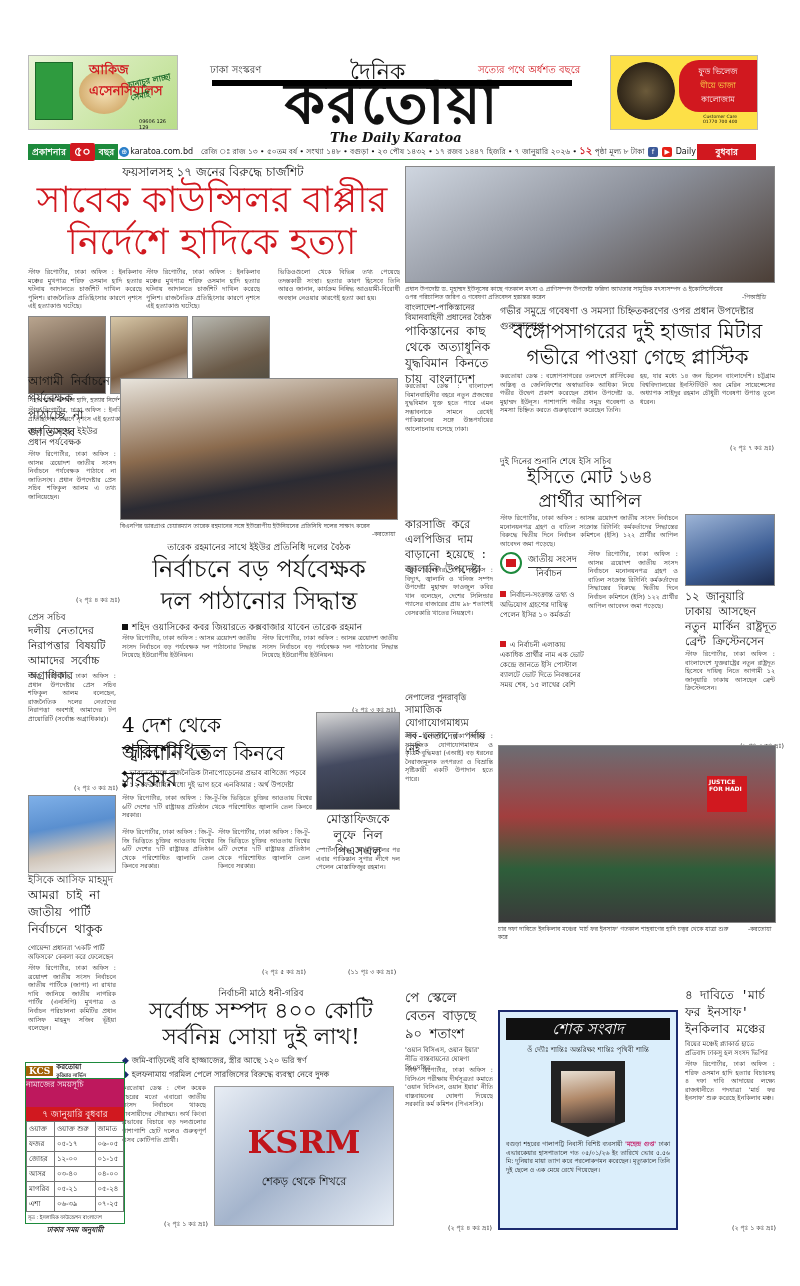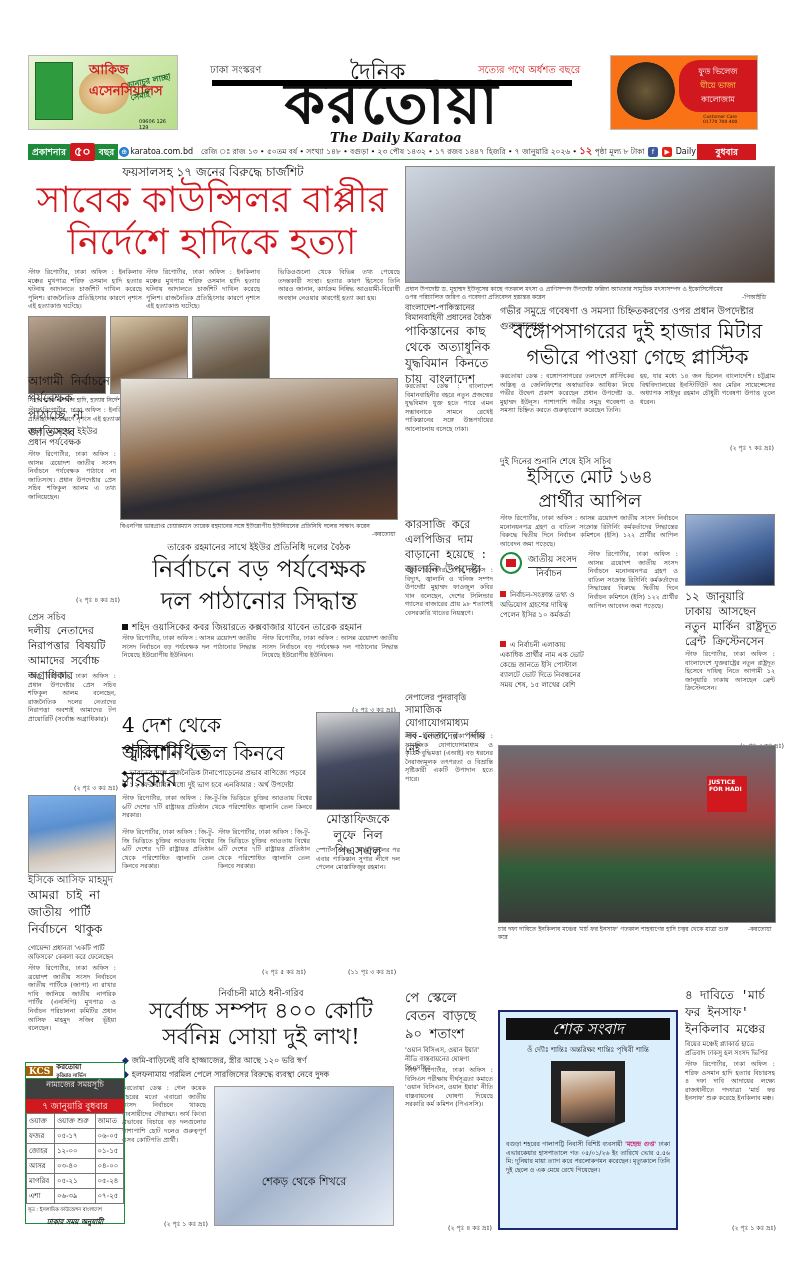--- a/index.html
+++ b/index.html
@@ -1,20 +1,20 @@
 <!DOCTYPE html>
 <html><head>
 <meta charset="utf-8">
 <style>
 *{box-sizing:border-box;margin:0;padding:0}
 body{width:800px;height:1286px;background:#fff;font-family:"DejaVu Sans",sans-serif;color:#111;position:relative;overflow:hidden}
 .abs{position:absolute}
 .ad{border:1px solid #bbb;overflow:hidden}
 .ad-left{left:28px;top:55px;width:150px;height:75px;background:linear-gradient(135deg,#eaf5d8,#b9dd8a)}
-.ad-right{left:610px;top:55px;width:148px;height:75px;background:#f97316}
+.ad-right{left:610px;top:55px;width:148px;height:75px;background:#fde047}
 .mast-edition{left:210px;top:62px;font-size:10px;color:#333}
 .mast-daily{left:350px;top:54px;font-size:22px;font-weight:normal}
 .mast-slogan{left:478px;top:62px;font-size:10px;color:#d1181f}
 .mast-logo{left:212px;top:74px;width:360px;height:60px;font-size:58px;font-weight:bold;line-height:58px;letter-spacing:2px;text-align:center;font-family:"DejaVu Serif",serif}
 .mast-logo:before{content:"";position:absolute;left:0;right:0;top:6px;height:6px;background:#000}
 .mast-eng{left:330px;top:130px;font-size:13px;font-weight:bold;font-style:italic;font-family:"DejaVu Serif",serif}
 .infobar{left:28px;top:144px;width:728px;height:16px;display:flex;align-items:center;font-size:7.5px;border-bottom:1px solid #3a9a4a}
 .ib-green{background:#1d8a3c;color:#fff;padding:0 4px;height:16px;line-height:16px;font-weight:bold;font-size:9px}
 .ib-red{background:#d1181f;color:#fff;padding:0 4px;height:18px;line-height:18px;font-weight:bold;font-size:13px;border-radius:2px}
 .ib-text{padding-left:4px;white-space:nowrap;flex:1;overflow:hidden}
@@ -191,29 +191,30 @@
 
 <div class="abs kicker" style="left:122px;top:986px;width:278px;font-size:9px">নির্বাচনী মাঠে ধনী-গরিব</div>
 <div class="abs h1" style="left:122px;top:998px;width:278px;text-align:center;font-size:22px;line-height:26px">সর্বোচ্চ সম্পদ ৪০০ কোটি</div>
 <div class="abs h1" style="left:122px;top:1024px;width:278px;text-align:center;font-size:22px;line-height:26px">সর্বনিম্ন সোয়া দুই লাখ!</div>
 <div class="abs" style="left:122px;top:1054px;width:278px;font-size:8px"><span class="bullet">◆ </span><span>জমি-বাড়িনেই ববি হাজ্জাজের, স্ত্রীর আছে ১২০ ভরি স্বর্ণ</span></div>
 <div class="abs" style="left:122px;top:1068px;width:278px;font-size:8px"><span class="bullet">◆ </span><span>হলফনামায় গরমিল পেলে সারজিসের বিরুদ্ধে ব্যবস্থা নেবে দুদক</span></div>
 <div class="abs body" style="left:122px;top:1084px;width:84px;height:142px;overflow:hidden">করতোয়া ডেস্ক : গেল কয়েক বছরের মতো এবারো জাতীয় সংসদ নির্বাচনে থাকছে ব্যবসায়ীদের দৌরাত্ম্য। অর্থ কিংবা প্রভাবের বিচারে বড় দলগুলোর পাশাপাশি ছোট দলেও গুরুত্বপূর্ণ এসব কোটিপতি প্রার্থী।</div>
 <div class="abs body" style="left:164px;top:1220px">(২ পৃঃ ১ কঃ দ্রঃ)</div>
 
 <div class="abs" style="left:214px;top:1086px;width:180px;height:140px;background:linear-gradient(140deg,#e9eef5,#a4b4cc 50%,#e8eef6);border:1px solid #999">
+  <div style="position:absolute;left:0;right:0;top:36px;text-align:center;font-size:32px;font-weight:bold;color:#c0151b;font-family:'DejaVu Serif',serif">KSRM</div>
   <div style="position:absolute;left:0;right:0;top:86px;text-align:center;font-size:11px;color:#111">শেকড় থেকে শিখরে</div>
 </div>
 
 <div class="abs prayer">
   <div style="display:flex;align-items:center;height:16px;background:#fff;border-bottom:1px solid #1d8a3c">
     <span style="background:#a16207;color:#fff;font-weight:bold;font-size:9px;padding:0 3px;font-family:'DejaVu Serif',serif">KCS</span>
     <span style="padding-left:3px;font-size:7px;font-weight:bold;line-height:8px"><span>করতোয়া</span><br><span style="font-size:5px">কুরিয়ার সার্ভিস</span></span>
   </div>
-  <div style="background:#404040;color:#fff;text-align:center;font-size:8px;height:20px;line-height:12px">নামাজের সময়সূচি</div>
+  <div style="background:#be185d;color:#fff;text-align:left;font-size:8px;height:28px;line-height:12px">নামাজের সময়সূচি</div>
   <div style="background:#d1181f;color:#fff;text-align:center;font-size:9px;height:14px;line-height:14px">৭ জানুয়ারি বুধবার</div>
   <table>
     <thead>
         <tr>
       <td>ওয়াক্ত</td>
       <td>ওয়াক্ত শুরু</td>
       <td>জামাত</td>
     </tr>
       </thead>
     <tbody id="prayer-rows">

